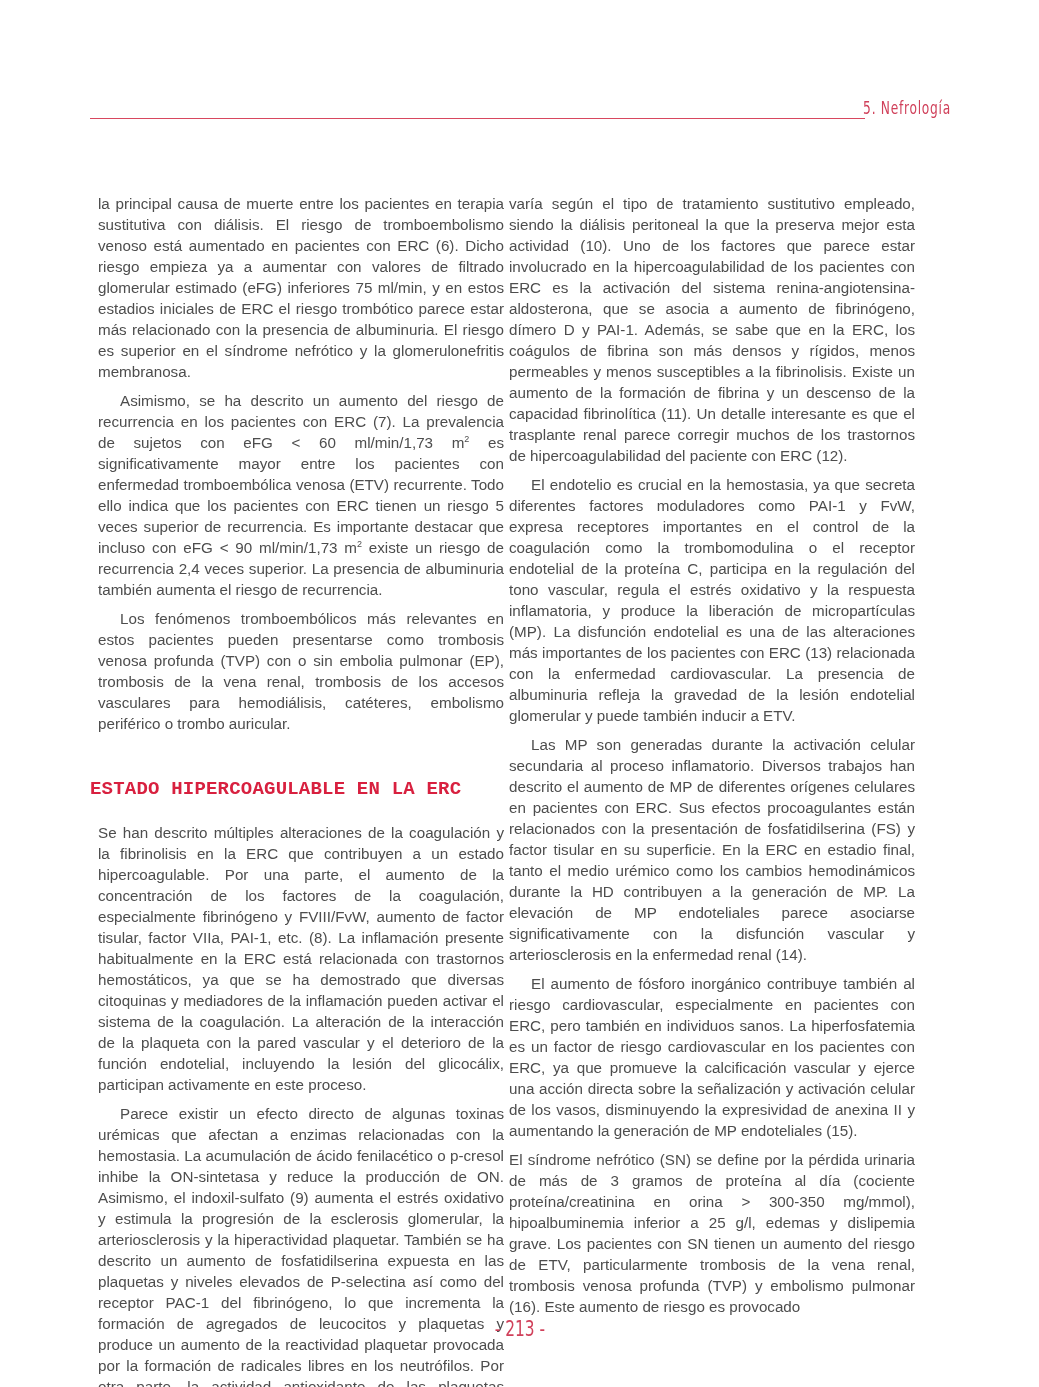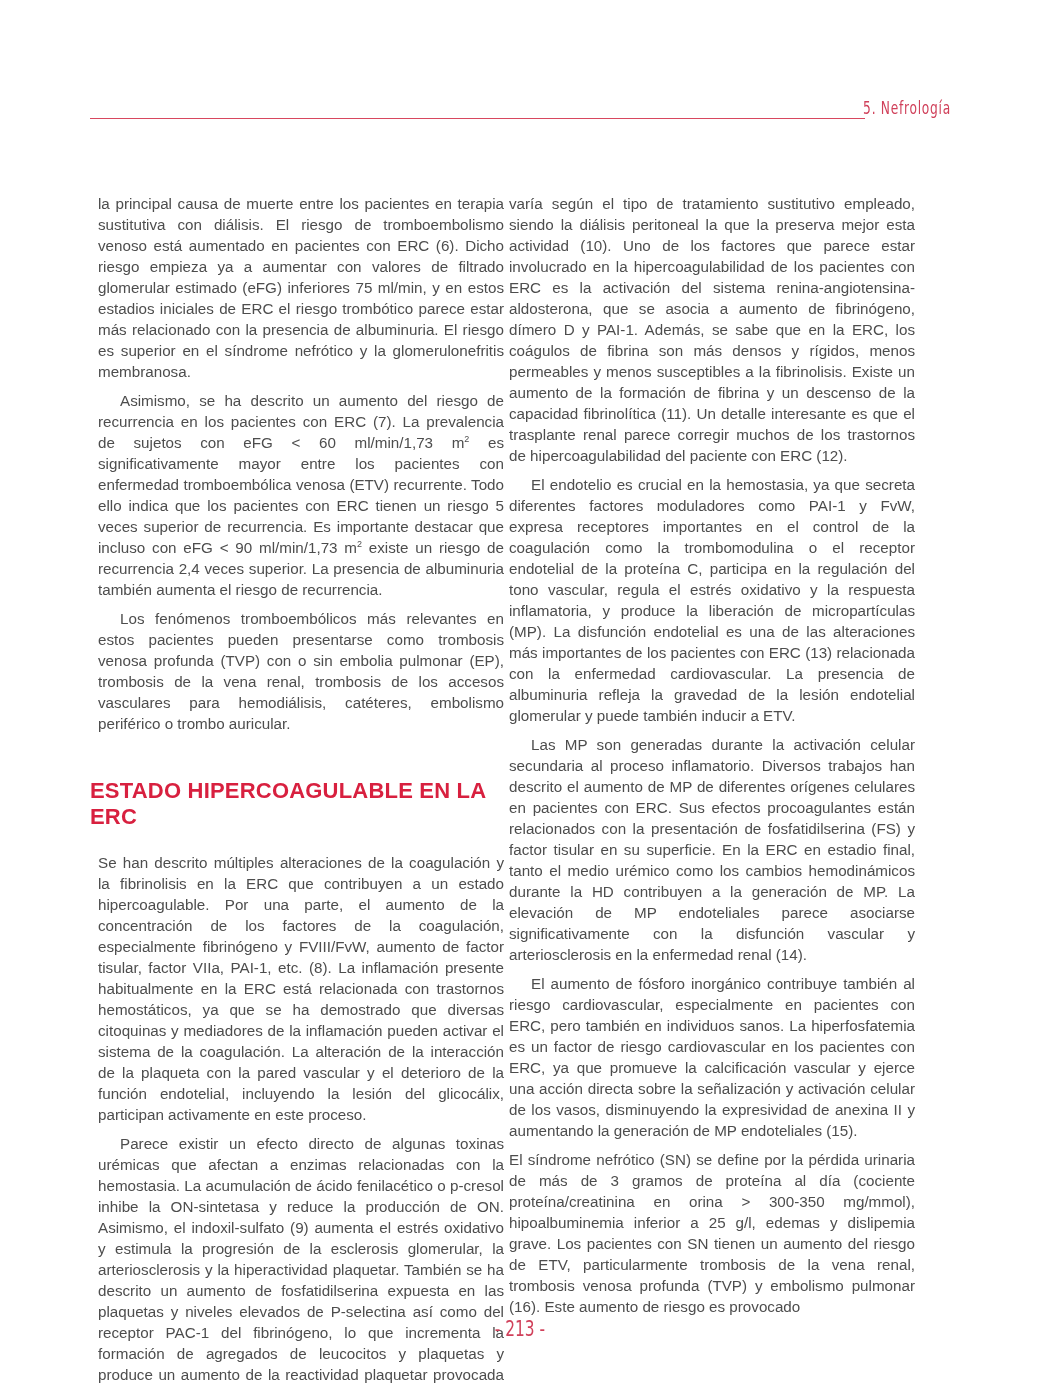--- a/index.html
+++ b/index.html
@@ -4,21 +4,21 @@
   <style>
     html, body { margin: 0; padding: 0; background: #ffffff; }
     body { width: 1039px; height: 1387px; position: relative; overflow: hidden; font-family: "Liberation Sans", sans-serif; color: #4a4a4a; }
     .header-line { position: absolute; left: 90px; top: 118px; width: 775px; height: 1px; background: #d8485f; }
     .header-title { position: absolute; right: 88px; top: 98px; font-family: "DejaVu Sans", sans-serif; font-size: 17px; color: #d0405a; letter-spacing: 1px; transform: scaleX(0.72); transform-origin: right center; white-space: nowrap; }
     .col { position: absolute; top: 185px; width: 422px; }
     .col-left { left: 90px; }
     .col-right { left: 501px; }
     p { margin: 8px; font-size: 15.2px; line-height: 21px; text-align: justify; hyphens: manual; color: #4d4d4d; }
     p.indent { text-indent: 22px; }
-    h2 { margin: 0; font-family: Liberation Sans, sans-serif; font-weight: bold; font-size: 22px; color: #d8203f; letter-spacing: 0.2px; }
+    h2 { margin: 0; font-family: Liberation Mono, monospace; font-weight: bold; font-size: 19px; color: #d8203f; letter-spacing: 0.2px; }
     .h-estado { margin-top: 44px; margin-bottom: 22px; }
     .h-sindrome { margin-top: 44px; margin-bottom: 20px; }
     sup { font-size: 9px; line-height: 0; }
     .page-number { position: absolute; left: 0; width: 100%; top: 1316px; text-align: center; font-family: "DejaVu Sans", sans-serif; font-size: 22px; color: #d0405a; }
     .page-number span { display: inline-block; transform: scaleX(0.7); }
   </style>
 </head>
 <body>
 
 <div class="header-line"></div>

